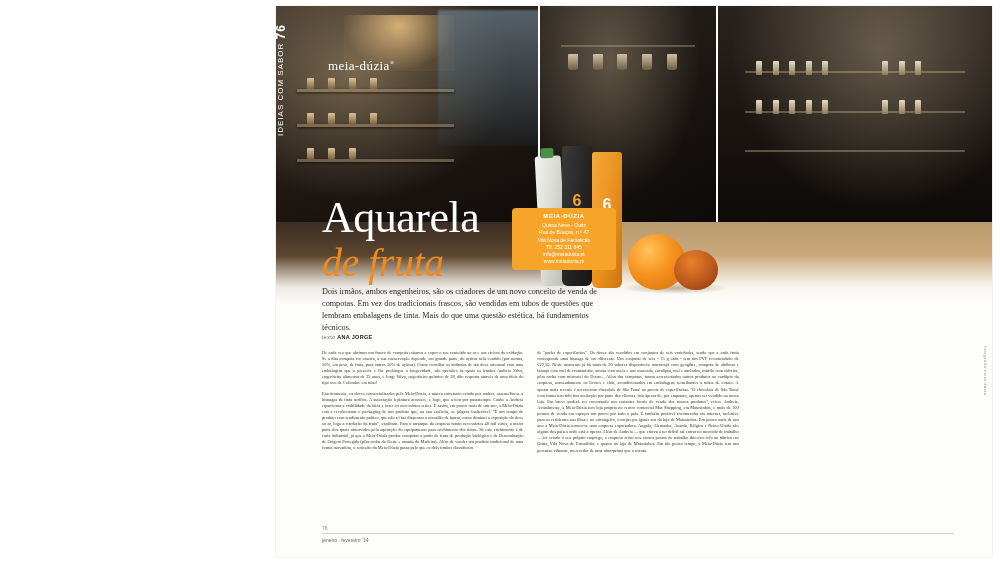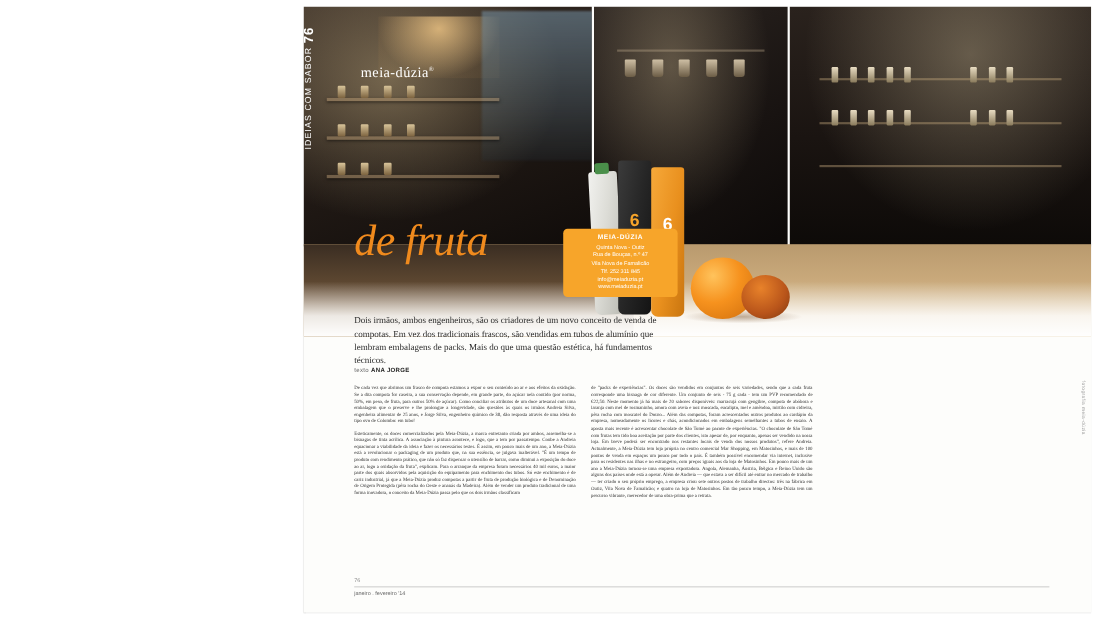--- a/index.html
+++ b/index.html
@@ -455,20 +455,21 @@
     <div class="spine">
       <span>IDEIAS COM SABOR</span>
       <span class="folio">76</span>
     </div>
 
     <div class="brandmark">
       <span>meia-dúzia</span><sup>®</sup>
     </div>
 
     <div class="headline">
+      <div class="l1">Aquarela</div>
       <div class="l2">de fruta</div>
     </div>
 
     <div class="tube-big">
       <div class="cap"></div>
     </div>
     <div class="tube-dark">
       <div class="num">6</div>
     </div>
     <div class="tube-orange">
@@ -481,21 +482,21 @@
     <div class="badge">
       <div class="btitle">MEIA-DÚZIA</div>
       <div>Quinta Nova - Outiz</div>
       <div>Rua de Bouças, n.º 47</div>
       <div>Vila Nova de Famalicão</div>
       <div>Tlf. 252 311 845</div>
       <div class="blink">info@meiaduzia.pt</div>
       <div class="blink">www.meiaduzia.pt</div>
     </div>
 
-    <div class="standfirst">Dois irmãos, ambos engenheiros, são os criadores de um novo conceito de venda de compotas. Em vez dos tradicionais frascos, são vendidas em tubos de alumínio que lembram embalagens de packs. Mais do que uma questão estética, há fundamentos técnicos.</div>
+    <div class="standfirst">Dois irmãos, ambos engenheiros, são os criadores de um novo conceito de venda de compotas. Em vez dos tradicionais frascos, são vendidas em tubos de questões que lembram embalagens de tinta. Mais do que uma questão estética, há fundamentos técnicos.</div>
     <div class="byline">
       <span>texto</span>
       <b>ANA JORGE</b>
     </div>
 
     <div class="cols">
       <div class="col">
         <p>De cada vez que abrimos um frasco de compota estamos a expor o seu conteúdo ao ar e aos efeitos da oxidação. Se a dita compota for caseira, a sua conservação depende, em grande parte, do açúcar nela contido (por norma, 50%, em peso, de fruta, para outros 50% de açúcar). Como conciliar os atributos de um doce artesanal com uma embalagem que o preserve e lhe prolongue a longevidade, são questões às quais os irmãos Andreia Silva, engenheira alimentar de 25 anos, e Jorge Silva, engenheiro químico de 38, dão resposta através de uma ideia do tipo ovo de Colombo: em tubo!</p>
         <p>Esteticamente, os doces comercializados pela Meia-Dúzia, a marca entretanto criada por ambos, assemelha-se a bisnagas de tinta acrílica. A associação à pintura acontece, e logo, que a tem por passatempo. Coube a Andreia equacionar a viabilidade da ideia e fazer os necessários testes. É assim, em pouco mais de um ano, a Meia-Dúzia está a revolucionar o packaging de um produto que, na sua essência, se julgava inalterável. "É um tempo de produto com rendimento prático, que não só faz dispensar o utensílio de barrar, como diminui a exposição do doce ao ar, logo a oxidação da fruta", explicam. Para o arranque da empresa foram necessários 40 mil euros, a maior parte dos quais absorvidos pela aquisição do equipamento para enchimento dos tubos. Só este enchimento é de cariz industrial, já que a Meia-Dúzia produz compotas a partir de fruta de produção biológica e de Denominação de Origem Protegida (pêra rocha do Oeste e ananás da Madeira). Além de vender um produto tradicional de uma forma inovadora, o conceito da Meia-Dúzia passa pelo que os dois irmãos classificam</p>
       </div>

